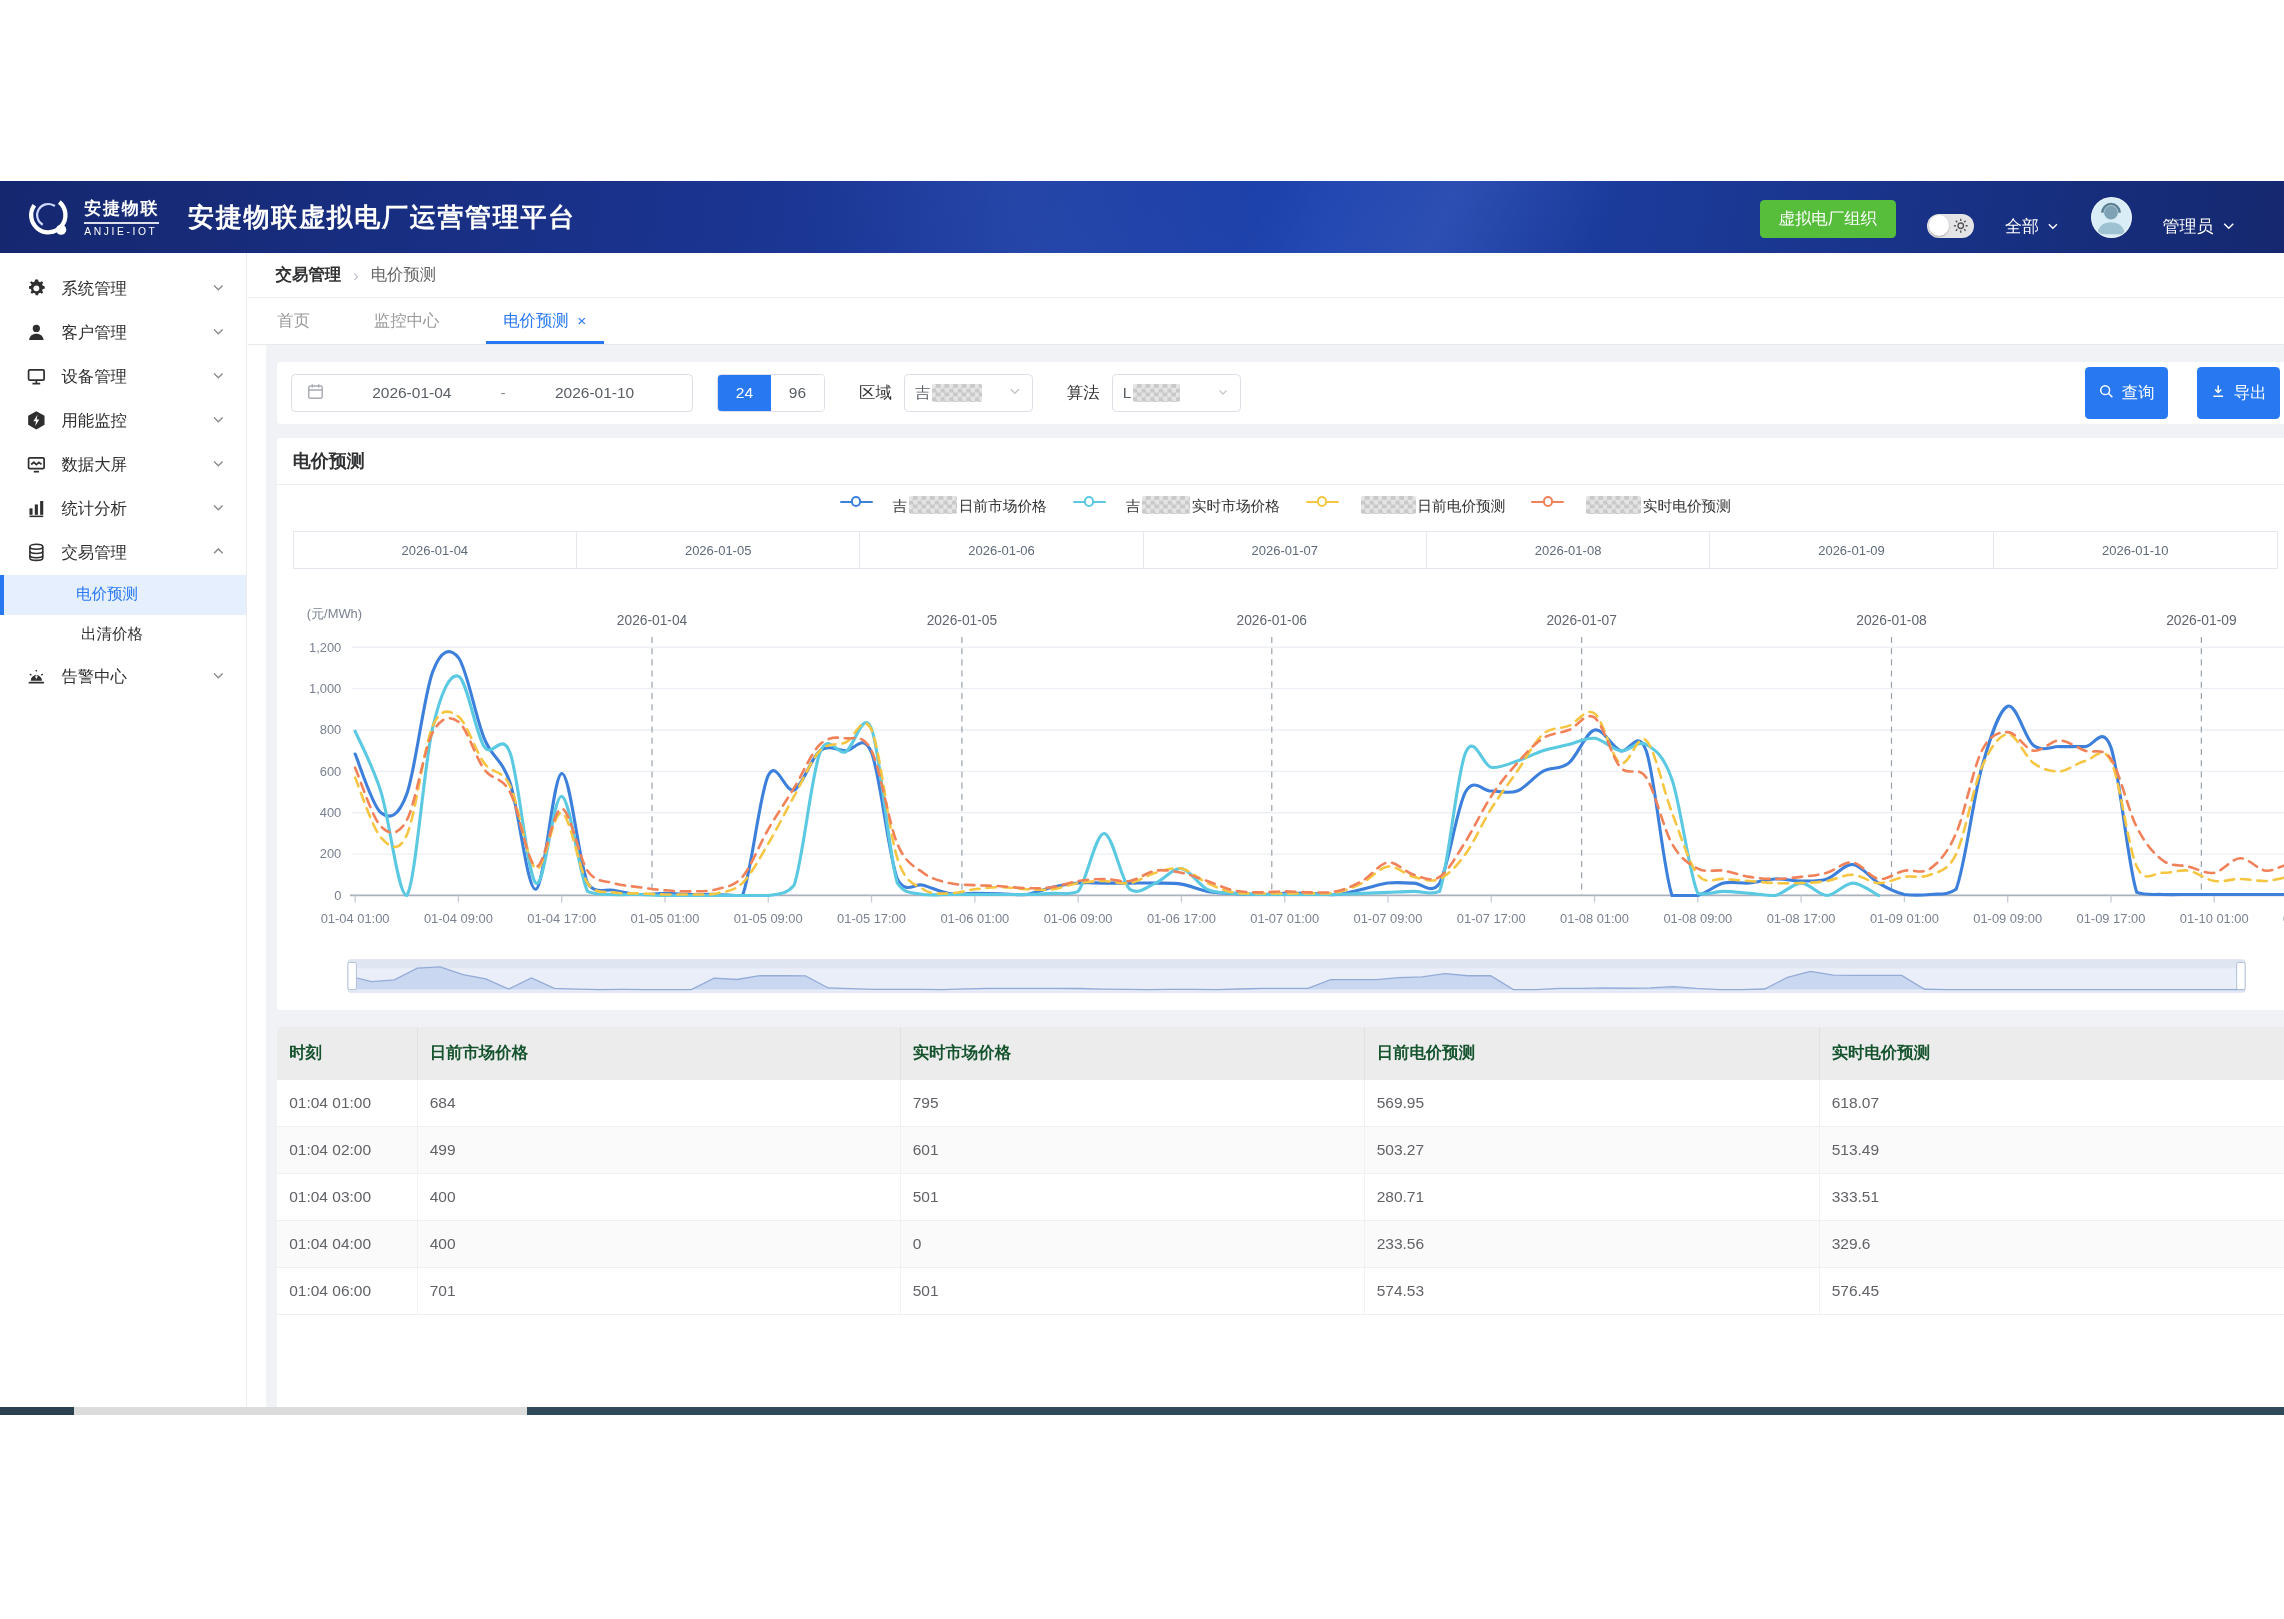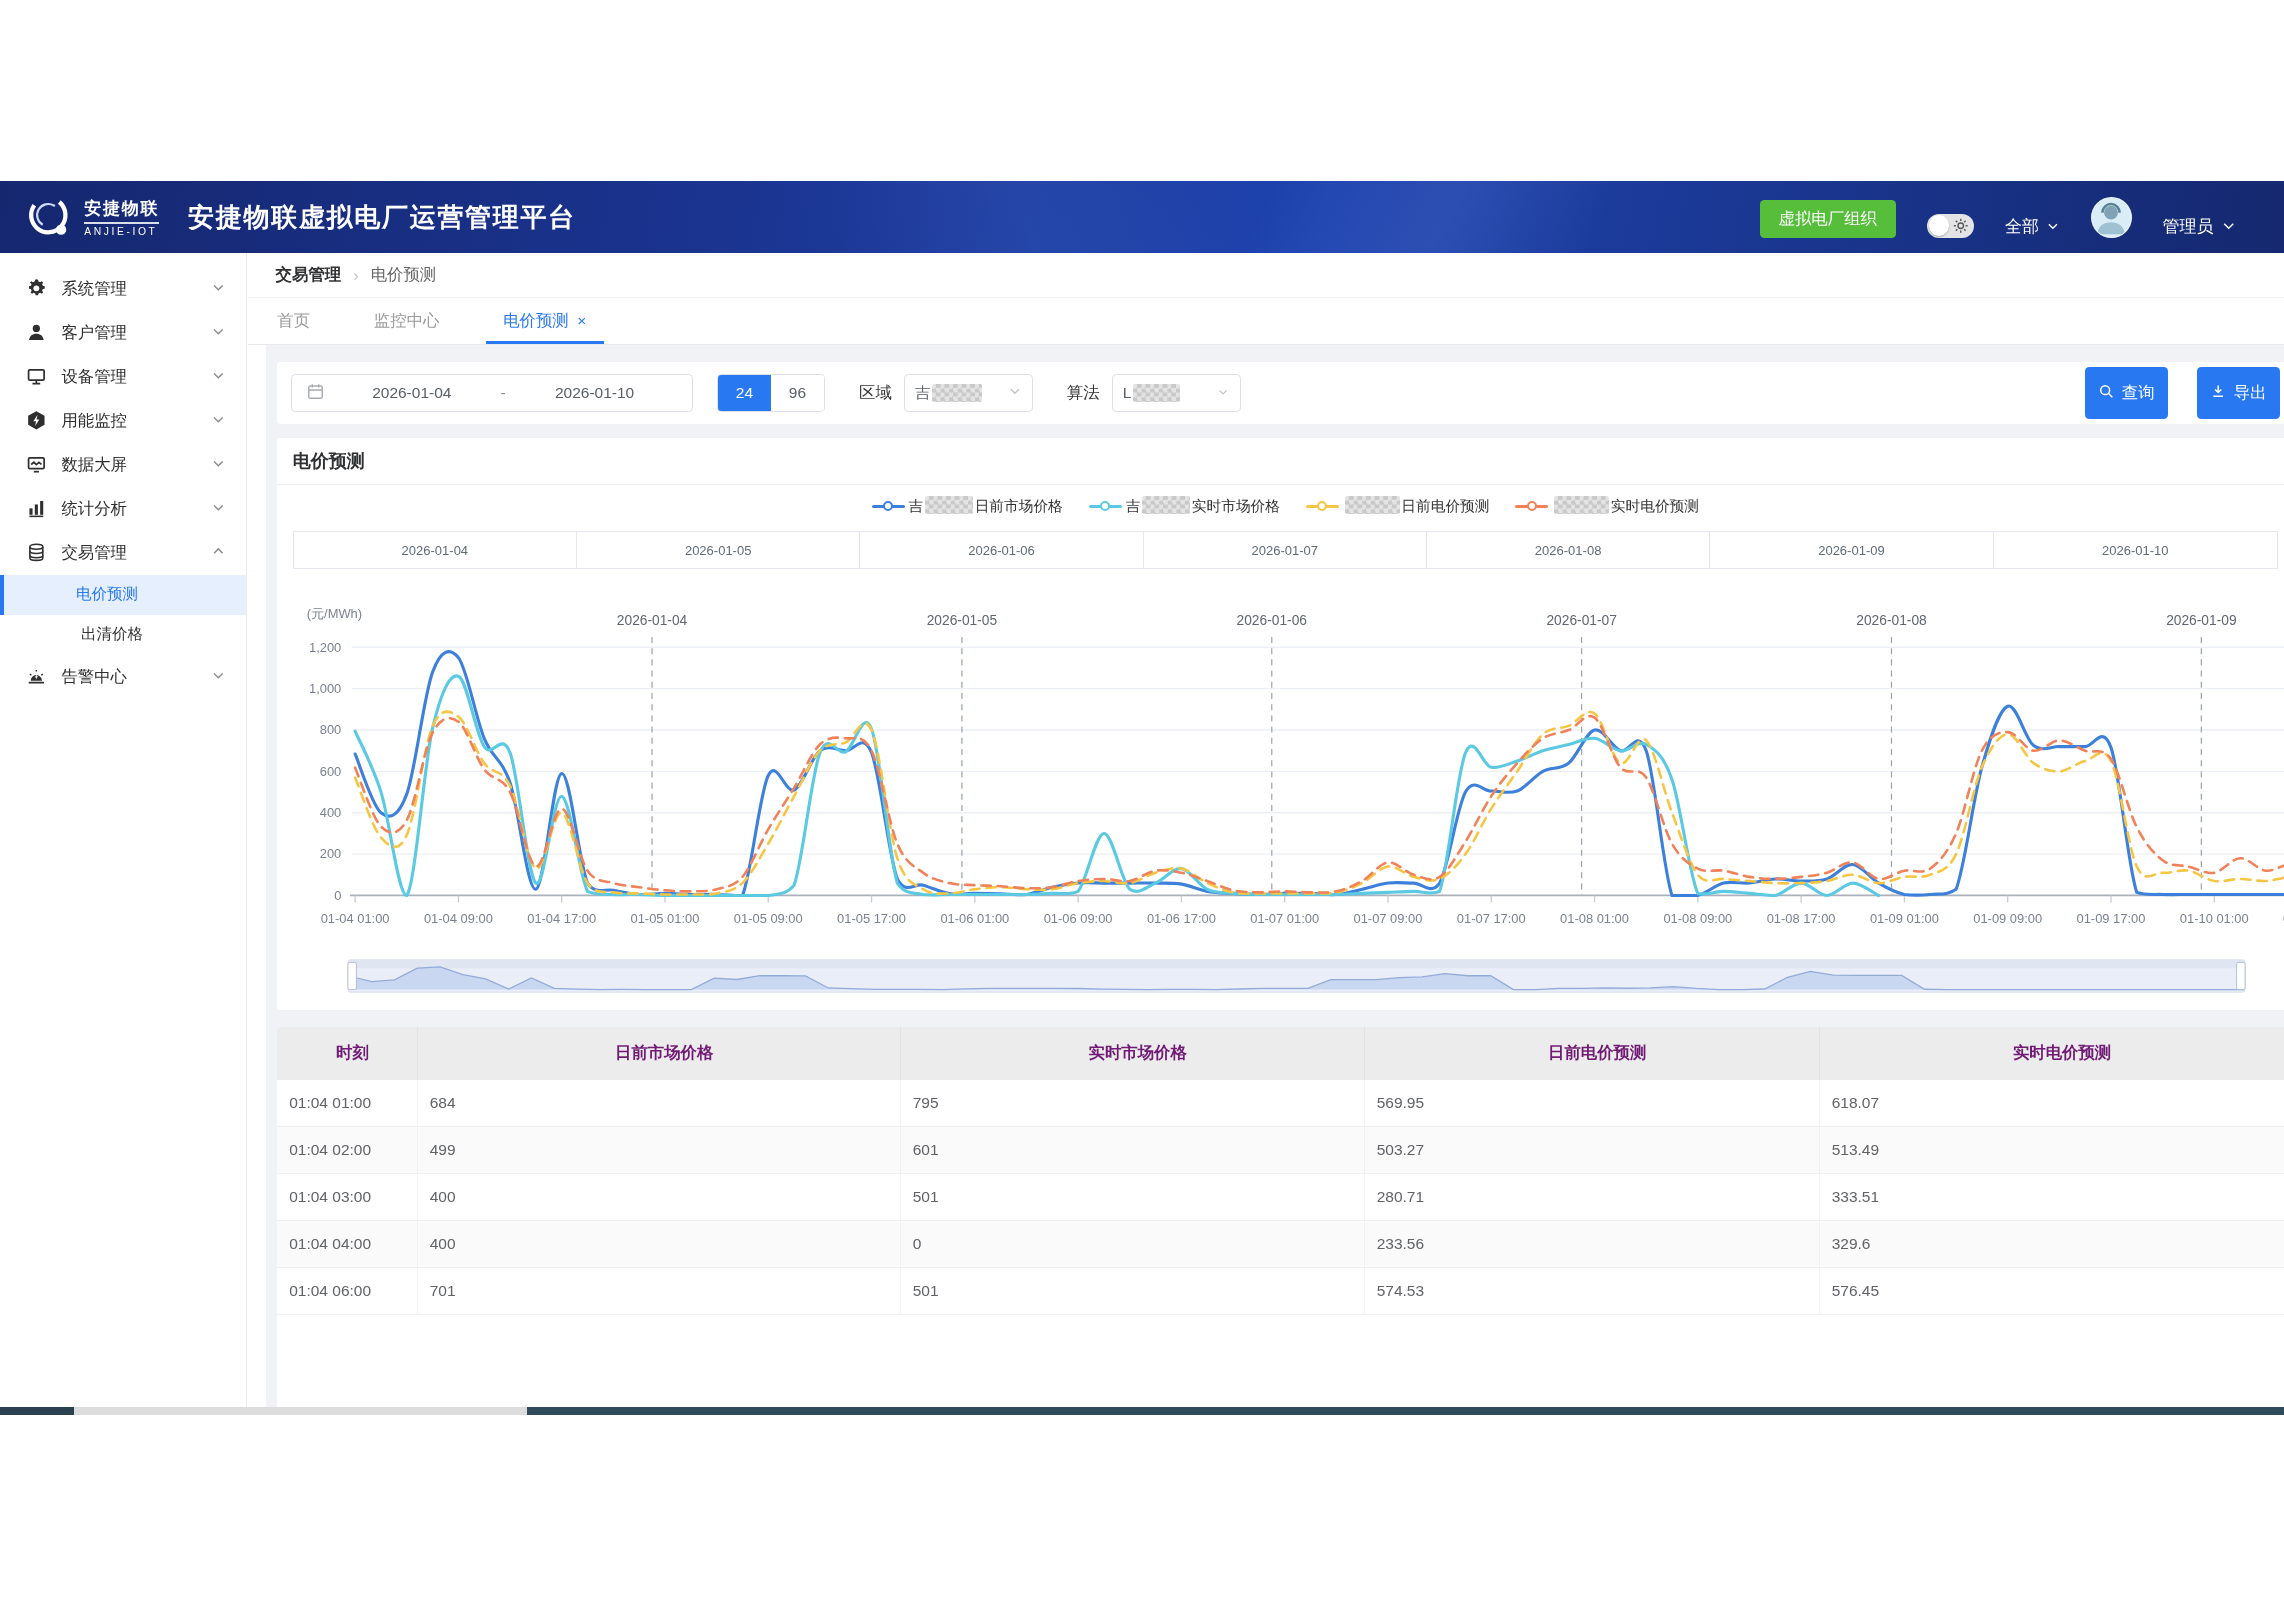--- a/index.html
+++ b/index.html
@@ -64,39 +64,39 @@
   .f-select{margin-left:12px;width:129px;height:38px;border:0.9px solid #DCDFE6;border-radius:4.3px;display:flex;align-items:center;padding:0 10.3px;color:#5A6066;font-size:15.5px;cursor:pointer;}
   .f-select .caret{margin-left:auto;color:#BFC4CC;}
   .filter-actions{margin-left:auto;display:flex;gap:29px;}
   .btn-primary{min-width:83px;height:52px;background:#2878F2;border-radius:4.3px;color:#fff;font-size:16.4px;display:flex;align-items:center;justify-content:center;gap:7.8px;cursor:pointer;}
 
   
   .chart-card{margin-top:13.8px;padding-bottom:17px;}
   .cc-header{height:47px;display:flex;align-items:center;padding:0 15.5px;border-bottom:0.9px solid #EFEFEF;}
   .cc-title{font-size:18px;font-weight:bold;color:#303133;}
   .legend{height:43px;display:flex;align-items:center;justify-content:center;gap:26px;}
-  .lg-item{display:flex;align-items:center;gap:4px;font-size:14.7px;color:#333;cursor:pointer;}
+  .lg-item{display:flex;gap:20px;font-size:14.7px;color:#333;cursor:pointer;}
   .lg-marker{position:relative;width:33px;height:10.3px;}
   .lg-marker .ln{position:absolute;left:0;right:0;top:4.3px;height:2.6px;border-radius:1.7px;}
   .lg-marker .ci{position:absolute;left:11.2px;top:0;width:10.3px;height:10.3px;border-radius:50%;background:#fff;border:2.6px solid;}
   .mosaic{display:inline-block;height:18px;vertical-align:-3.4px;border-radius:1.7px;
     background:repeating-conic-gradient(#C9C9C9 0% 25%, #E4E4E4 0% 50%) 0 0/8.6px 8.6px;}
   .datestrip{margin:3.4px 15.5px 0;display:grid;grid-template-columns:repeat(7,1fr);border:0.9px solid #E4E7ED;}
   .ds-cell{height:36px;display:flex;align-items:center;justify-content:center;font-size:13px;color:#5F6B7A;border-right:0.9px solid #E4E7ED;background:#fff;}
   .ds-cell:last-child{border-right:none;}
   #chart{display:block;margin:22.4px 0 0 3.4px;}
   .ax{font-size:15px;fill:#7A8291;}
   .dl{font-size:16px;fill:#5F6670;}
   .slider-wrap{margin:22.4px 15.5px 0 57px;position:relative;}
   #slider{display:block;}
 
   
   .table-card{margin-top:17px;height:384px;overflow:hidden;}
   table.datatable{width:100%;border-collapse:collapse;table-layout:fixed;}
-  .datatable th{background:#ECECEC;height:53px;text-align:center;padding-left:12px;font-size:16.4px;color:#701a75;font-weight:bold;border-right:0.9px solid #E2E2E2;}
+  .datatable th{background:#ECECEC;height:53px;text-align:left;padding-left:12px;font-size:16.4px;color:#14532d;font-weight:bold;border-right:0.9px solid #E2E2E2;}
   .datatable th:last-child{border-right:none;}
   .datatable td{height:47px;padding-left:12px;font-size:15.5px;color:#606266;border-bottom:0.9px solid #F0F0F0;border-right:0.9px solid #F2F2F2;background:#fff;}
   .datatable td:last-child{border-right:none;}
   .datatable tr:nth-child(even) td{background:#FAFAFA;}
 
   
   .hscroll{position:absolute;left:0;top:1407px;width:2284px;height:7.8px;display:flex;}
   .hs-a{width:74px;background:#2A4250;}
   .hs-b{width:453px;background:#DCDCDC;}
   .hs-c{flex:1;background:#2F4B59;}

